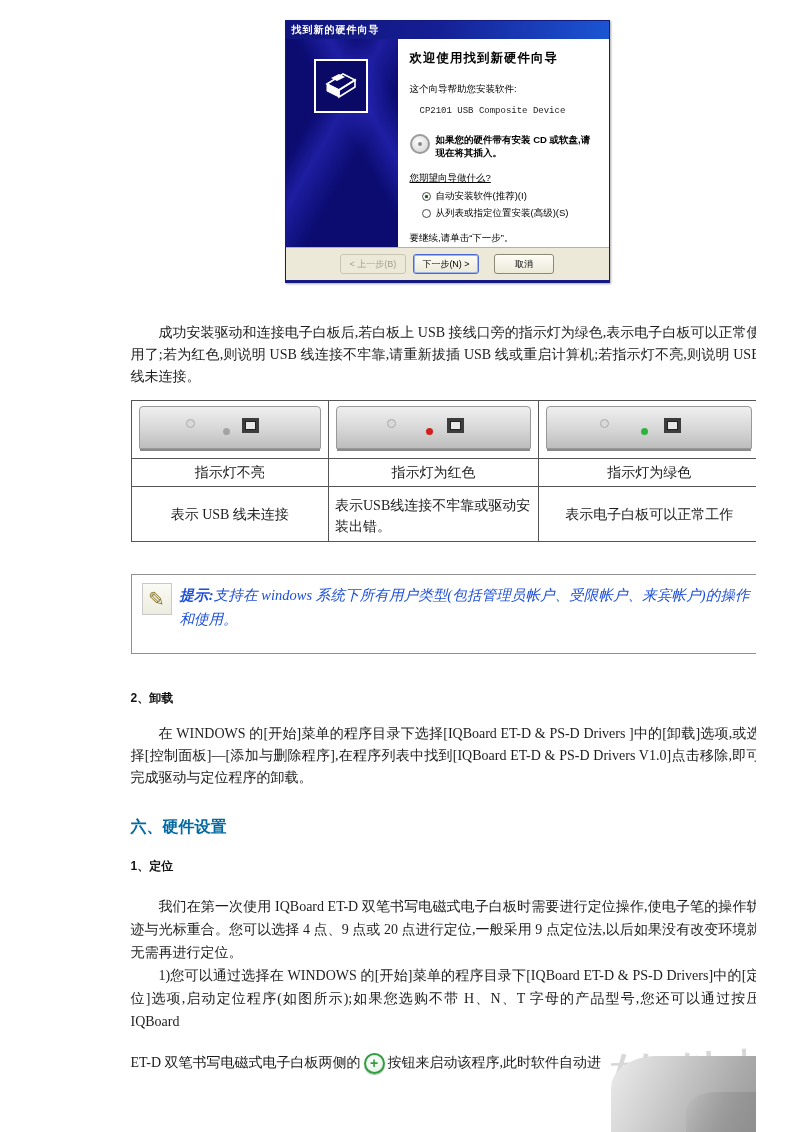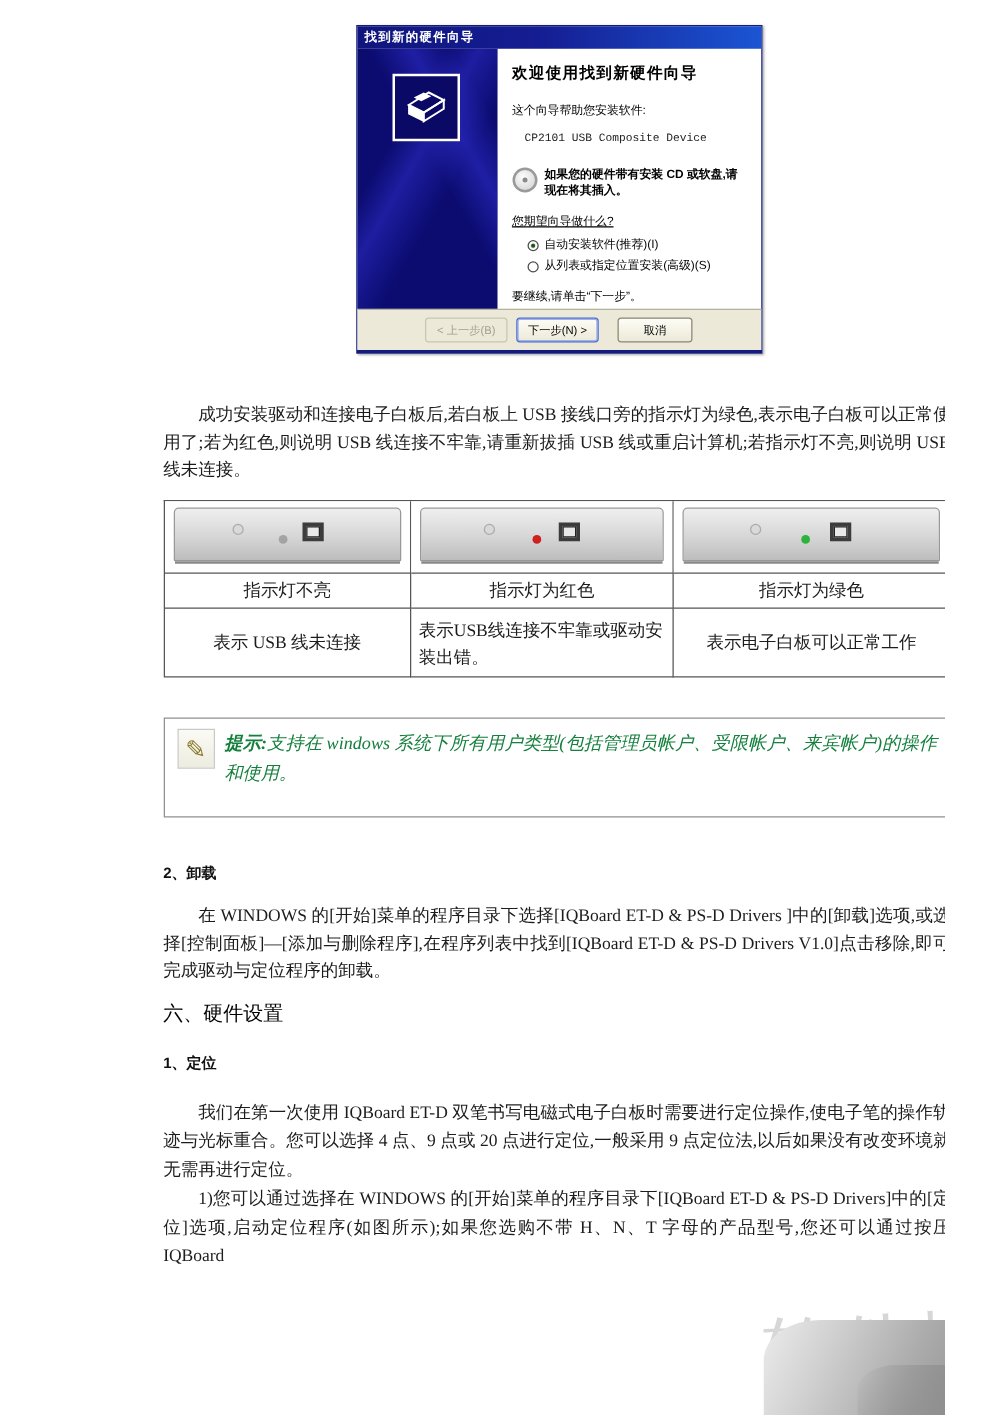--- a/index.html
+++ b/index.html
@@ -92,21 +92,21 @@
   .tipbox { margin-top:32px; border:1px solid #909090; padding:8px 10px 10px 10px; min-height:80px; }
   .tip-icon { float:left; width:30px; height:32px; margin:0 8px 2px 0; border:1px solid #c9c9c9;
     background:linear-gradient(#fbfbf6,#ececdf); display:flex; align-items:center; justify-content:center;
     font-size:20px; color:#8a7a2c; }
   .tip-text { font-size:14.5px; line-height:24px; font-style:italic; text-align:justify; }
   .tip-label { font-weight:bold; }
 
   .h2 { margin-top:36px; font-size:12px; font-weight:bold; font-family:"Liberation Sans","DejaVu Sans",sans-serif; color:#111; }
   .h2 .cn { font-family:"Liberation Serif",serif; }
   .p-uninstall { margin-top:16px; }
-  .h1 { margin-top:12px; font-size:16px; font-weight:normal; color:#000000; }
+  .h1 { margin-top:28px; font-size:16px; font-weight:bold; color:#0369a1; }
   .h2b { margin-top:20px; }
   .p-orient1 { margin-top:20px; }
   .p-final { margin-top:18px; font-size:14px; line-height:24px; display:flex; align-items:center; flex-wrap:wrap; }
   .locate-btn { display:inline-flex; width:21px; height:21px; border-radius:50%; margin:0 3px;
     border:2px solid #2f9e3f; background:radial-gradient(circle at 45% 35%,#ffffff,#dff0df);
     align-items:center; justify-content:center; color:#2f9e3f; font-weight:bold; font-size:14px;
     font-family:"Liberation Sans",sans-serif; box-shadow:0 1px 1px rgba(0,60,0,0.4); }
 
   .watermark { position:absolute; left:566px; top:1038px; font-size:58px; color:#d7d7d7;
     white-space:nowrap; letter-spacing:3px; transform:rotate(-2.5deg); font-family:"Liberation Sans",sans-serif; }
@@ -192,35 +192,40 @@
       <div class="cell lbl">指示灯不亮</div>
       <div class="cell lbl">指示灯为红色</div>
       <div class="cell lbl">指示灯为绿色</div>
       <div class="cell dsc">表示 USB 线未连接</div>
       <div class="cell dsc left">表示USB线连接不牢靠或驱动安装出错。</div>
       <div class="cell dsc">表示电子白板可以正常工作</div>
     </div>
 
     <div class="tipbox">
       <span class="tip-icon">✎</span>
-      <div class="tip-text" style="color: #15803d;">
+      <div class="tip-text" style="color: #1d4ed8;">
         <span class="tip-label">提示:</span><span>支持在 windows 系统下所有用户类型(包括管理员帐户、受限帐户、来宾帐户)的操作和使用。</span>
       </div>
     </div>
 
     <div class="h2"><span>2、</span><span class="cn">卸载</span></div>
 
     <p class="para p-uninstall">在 WINDOWS 的[开始]菜单的程序目录下选择[IQBoard ET-D &amp; PS-D Drivers ]中的[卸载]选项,或选择[控制面板]—[添加与删除程序],在程序列表中找到[IQBoard ET-D &amp; PS-D Drivers V1.0]点击移除,即可完成驱动与定位程序的卸载。</p>
 
     <div class="h1">六、硬件设置</div>
 
     <div class="h2 h2b"><span>1、</span><span class="cn">定位</span></div>
 
     <p class="para loose p-orient1">我们在第一次使用 IQBoard ET-D 双笔书写电磁式电子白板时需要进行定位操作,使电子笔的操作轨迹与光标重合。您可以选择 4 点、9 点或 20 点进行定位,一般采用 9 点定位法,以后如果没有改变环境就无需再进行定位。</p>
     <p class="para loose">1)您可以通过选择在 WINDOWS 的[开始]菜单的程序目录下[IQBoard ET-D &amp; PS-D Drivers]中的[定位]选项,启动定位程序(如图所示);如果您选购不带 H、N、T 字母的产品型号,您还可以通过按压 IQBoard</p>
 
+    <div class="p-final">
+      <span>ET-D 双笔书写电磁式电子白板两侧的</span>
+      <span class="locate-btn">+</span>
+      <span>按钮来启动该程序,此时软件自动进</span>
+    </div>
   </div>
 
   <div class="watermark" style="color: rgb(215, 215, 215);">软件技巧</div>
   <div class="corner-blob"></div>
   <div class="corner-blob2"></div>
 
 </div>
 
 </body></html>

